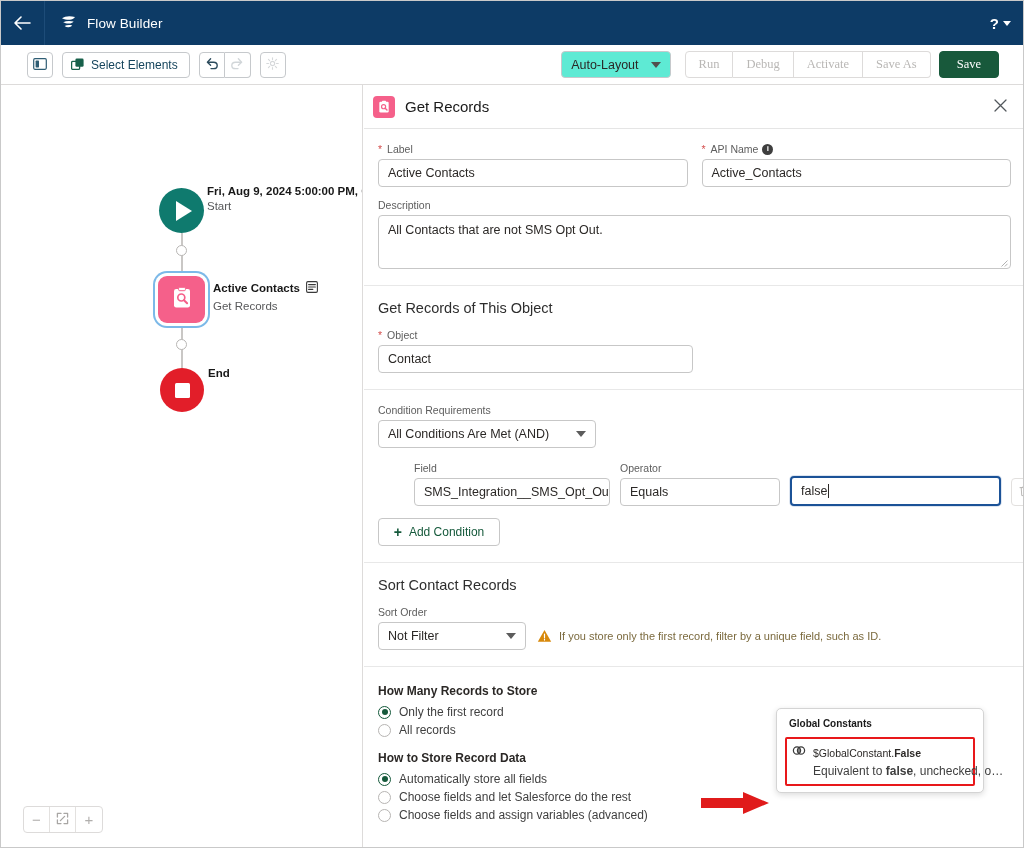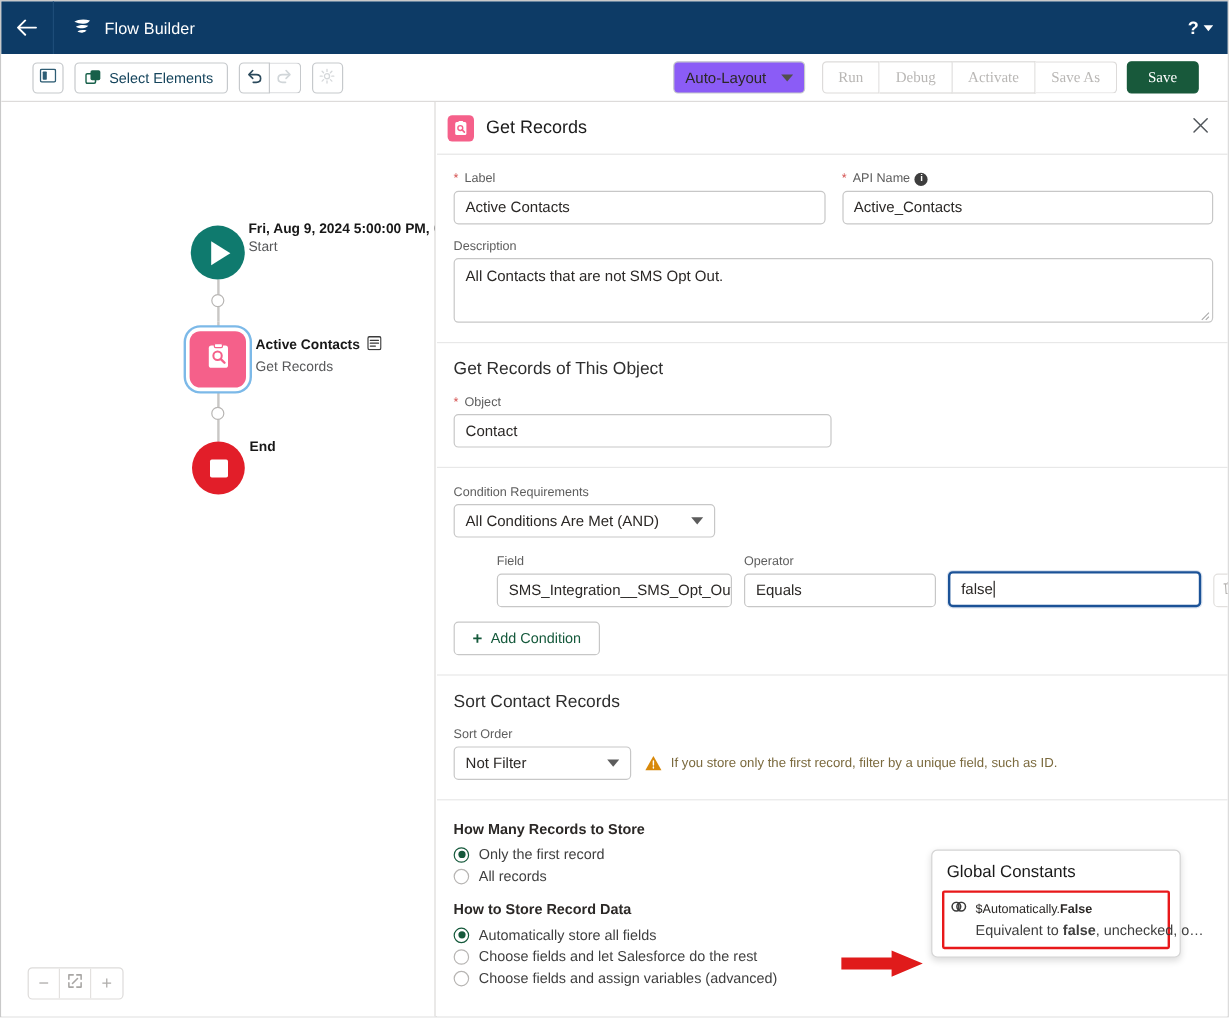--- a/index.html
+++ b/index.html
@@ -86,21 +86,21 @@
   .tb-group .tb-btn:last-child { border-radius: 0 4px 4px 0; }
   .tb-gap { width: 9px; }
   .tb-spacer { flex: 1; }
   .sel-el { padding: 0 11px 0 8px; font-size: 12px; }
   .sel-icon { width: 14px; height: 14px; display: block; }
   .disabled-ico { opacity: .35; }
 
   .layout-select {
     height: 27px; min-width: 103px;
     border: 1px solid #c6c9cc; border-radius: 4px;
-    background: #8b5cf6;
+    background: #5eead4;
     display: flex; align-items: center; justify-content: space-between;
     padding: 0 9px; font-size: 12.5px; color: #2b2826;
     cursor: pointer; gap: 12px;
   }
   .sel-caret {
     width: 0; height: 0;
     border-left: 5px solid transparent;
     border-right: 5px solid transparent;
     border-top: 6px solid #514f4d;
   }
@@ -337,21 +337,21 @@
     left: 412px; top: 318px;
     width: 208px;
     background: #ffffff;
     border: 1px solid #d4d4d4;
     border-radius: 5px;
     box-shadow: 0 2px 6px rgba(0,0,0,.14);
     padding: 8px 8px 6px 8px;
     z-index: 30;
   }
   .gc-head {
-    font-size: 14px; font-weight: normal; color: #1a1a1a;
+    font-size: 10px; font-weight: bold; color: #1a1a1a;
     padding: 1px 4px 8px 4px;
   }
   .gc-item {
     border: 2.5px solid #e8181a;
     border-radius: 2px;
     display: flex; align-items: flex-start; gap: 7px;
     padding: 4px 5px 5px 5px;
     cursor: pointer;
   }
   .gc-ico {
@@ -703,21 +703,21 @@
         <div class="gc-head">Global Constants</div>
         <div class="gc-item">
           <span class="gc-ico">
             <svg width="14" height="9" viewBox="0 0 14 9">
               <ellipse cx="5" cy="4.5" rx="3.6" ry="3.7" fill="none" stroke="#3a3a3a" stroke-width="1.25"></ellipse>
               <ellipse cx="9" cy="4.5" rx="3.6" ry="3.7" fill="none" stroke="#3a3a3a" stroke-width="1.25"></ellipse>
               <path d="M7 1.3v6.4" stroke="#3a3a3a" stroke-width="1.25"></path>
             </svg>
           </span>
           <span class="gc-txt">
-            <span class="gc-l1"><span>$Automatically.</span><b>False</b></span>
+            <span class="gc-l1"><span>$GlobalConstant.</span><b>False</b></span>
             <span class="gc-l2"><span>Equivalent to </span><b>false</b><span>, unchecked, o…</span></span>
           </span>
         </div>
       </div>
 
       <div class="red-arrow">
         <svg width="70" height="24" viewBox="0 0 70 24">
           <path d="M0 7h42V1l26 11-26 11v-6H0z" fill="#e01b1b"></path>
         </svg>
       </div>

